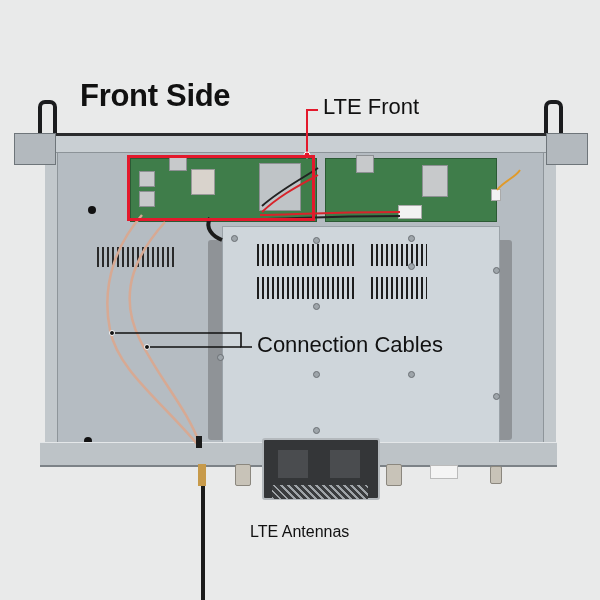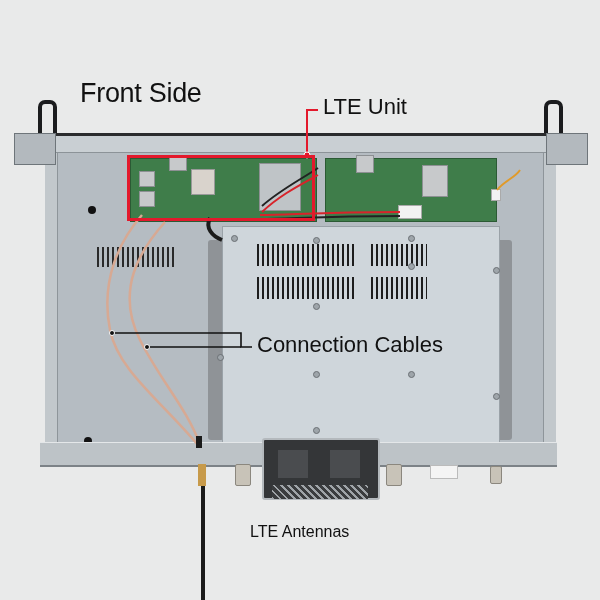--- a/index.html
+++ b/index.html
@@ -1,19 +1,19 @@
 <!DOCTYPE html>
 <html><head>
 <meta charset="utf-8">
 <style>
   html,body{margin:0;padding:0;}
   body{width:600px;height:600px;background:#e9eaea;position:relative;overflow:hidden;font-family:"Liberation Sans",sans-serif;}
   .abs{position:absolute;}
   .label{position:absolute;color:#111;white-space:nowrap;}
-  #title{left:80px;top:78px;font-size:27px;font-weight:normal;letter-spacing:-0.3px;}
+  #title{left:80px;top:78px;font-size:31px;font-weight:bold;letter-spacing:-0.3px;}
   #lte-unit-label{left:323px;top:94px;font-size:22px;}
   #cables-label{left:257px;top:332px;font-size:22px;}
   #antennas-label{left:250px;top:523px;font-size:16px;}
 
   
   .handle{position:absolute;width:11px;height:36px;border:4px solid #1b1c1e;border-bottom:none;border-radius:7px 7px 0 0;background:transparent;}
   
   #chassis{left:45px;top:135px;width:510px;height:330px;background:#a6adb3;}
   #front-rail{left:14px;top:133px;width:572px;height:16px;background:#c9cfd3;border-top:3px solid #2a2b2d;border-bottom:1px solid #8c9398;}
   #ear-left{left:14px;top:133px;width:40px;height:30px;background:#b3b9be;border:1px solid #6e757a;}
@@ -142,15 +142,15 @@
   <circle cx="307" cy="155" r="3" fill="#e3192c" stroke="#fff" stroke-width="1"></circle>
 
   <polyline points="112,333 241,333 241,347 252,347" stroke="#111" stroke-width="1.6" fill="none"></polyline>
   <polyline points="147,347 241,347" stroke="#111" stroke-width="1.6" fill="none"></polyline>
   <circle cx="112" cy="333" r="2.5" fill="#111" stroke="#fff" stroke-width="1"></circle>
   <circle cx="147" cy="347" r="2.5" fill="#111" stroke="#fff" stroke-width="1"></circle>
 </svg>
 
 <div id="lte-box" class="abs"></div>
 
-<div id="lte-unit-label" class="label">LTE Unit</div>
+<div id="lte-unit-label" class="label">LTE Front</div>
 <div id="cables-label" class="label">Connection Cables</div>
 <div id="antennas-label" class="label">LTE Antennas</div>
 
 </body></html>

